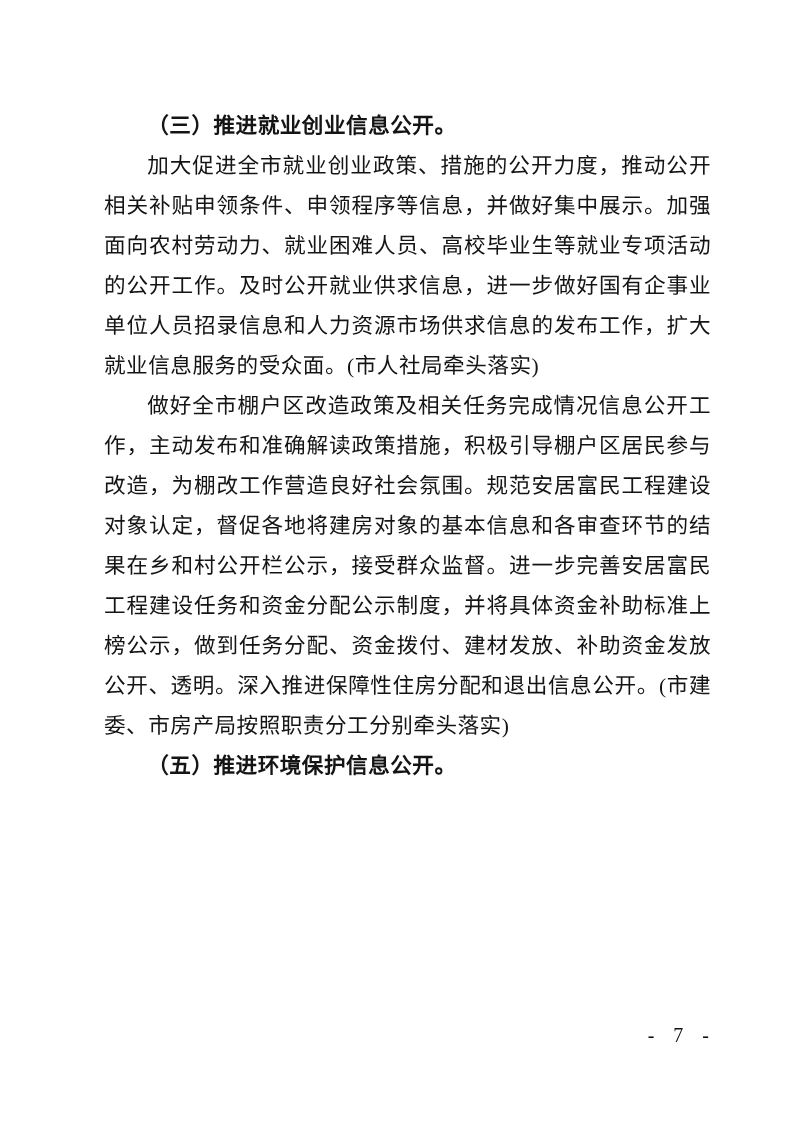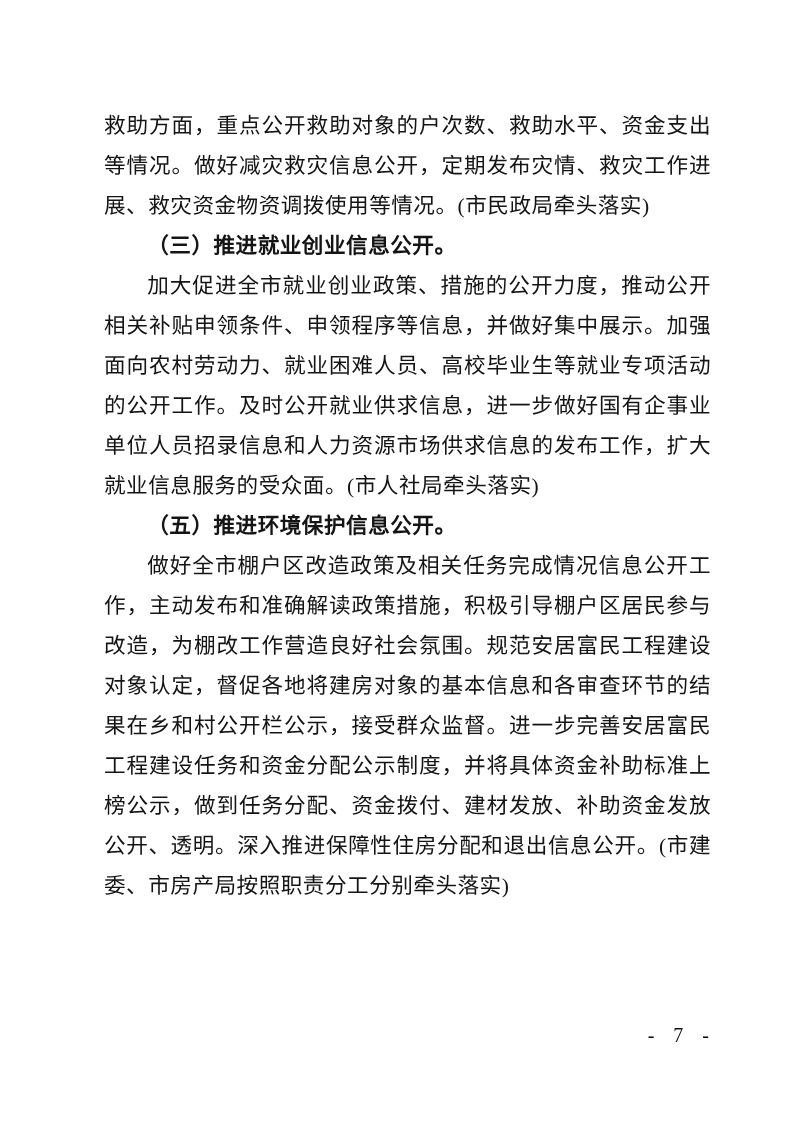--- a/index.html
+++ b/index.html
@@ -46,20 +46,19 @@
     letter-spacing: 4px;
     word-spacing: 6px;
     color: #111111;
   }
 </style>
 </head>
 <body>
 
 <div class="page">
   <div class="content">
-    <p class="para">救助方面，重点公开救助对象的户次数、救助水平、资金支出等情况。做好减灾救灾信息公开，定期发布灾情、救灾工作进展、救灾资金物资调拨使用等情况。(市民政局牵头落实)</p>
     <p class="para heading">（三）推进就业创业信息公开。</p>
     <p class="para indent">加大促进全市就业创业政策、措施的公开力度，推动公开相关补贴申领条件、申领程序等信息，并做好集中展示。加强面向农村劳动力、就业困难人员、高校毕业生等就业专项活动的公开工作。及时公开就业供求信息，进一步做好国有企事业单位人员招录信息和人力资源市场供求信息的发布工作，扩大就业信息服务的受众面。(市人社局牵头落实)</p>
+    <p class="para indent">做好全市棚户区改造政策及相关任务完成情况信息公开工作，主动发布和准确解读政策措施，积极引导棚户区居民参与改造，为棚改工作营造良好社会氛围。规范安居富民工程建设对象认定，督促各地将建房对象的基本信息和各审查环节的结果在乡和村公开栏公示，接受群众监督。进一步完善安居富民工程建设任务和资金分配公示制度，并将具体资金补助标准上榜公示，做到任务分配、资金拨付、建材发放、补助资金发放公开、透明。深入推进保障性住房分配和退出信息公开。(市建委、市房产局按照职责分工分别牵头落实)</p>
     <p class="para heading">（五）推进环境保护信息公开。</p>
-    <p class="para indent">做好全市棚户区改造政策及相关任务完成情况信息公开工作，主动发布和准确解读政策措施，积极引导棚户区居民参与改造，为棚改工作营造良好社会氛围。规范安居富民工程建设对象认定，督促各地将建房对象的基本信息和各审查环节的结果在乡和村公开栏公示，接受群众监督。进一步完善安居富民工程建设任务和资金分配公示制度，并将具体资金补助标准上榜公示，做到任务分配、资金拨付、建材发放、补助资金发放公开、透明。深入推进保障性住房分配和退出信息公开。(市建委、市房产局按照职责分工分别牵头落实)</p>
   </div>
   <div class="page-number">- 7 -</div>
 </div>
 
 </body></html>

